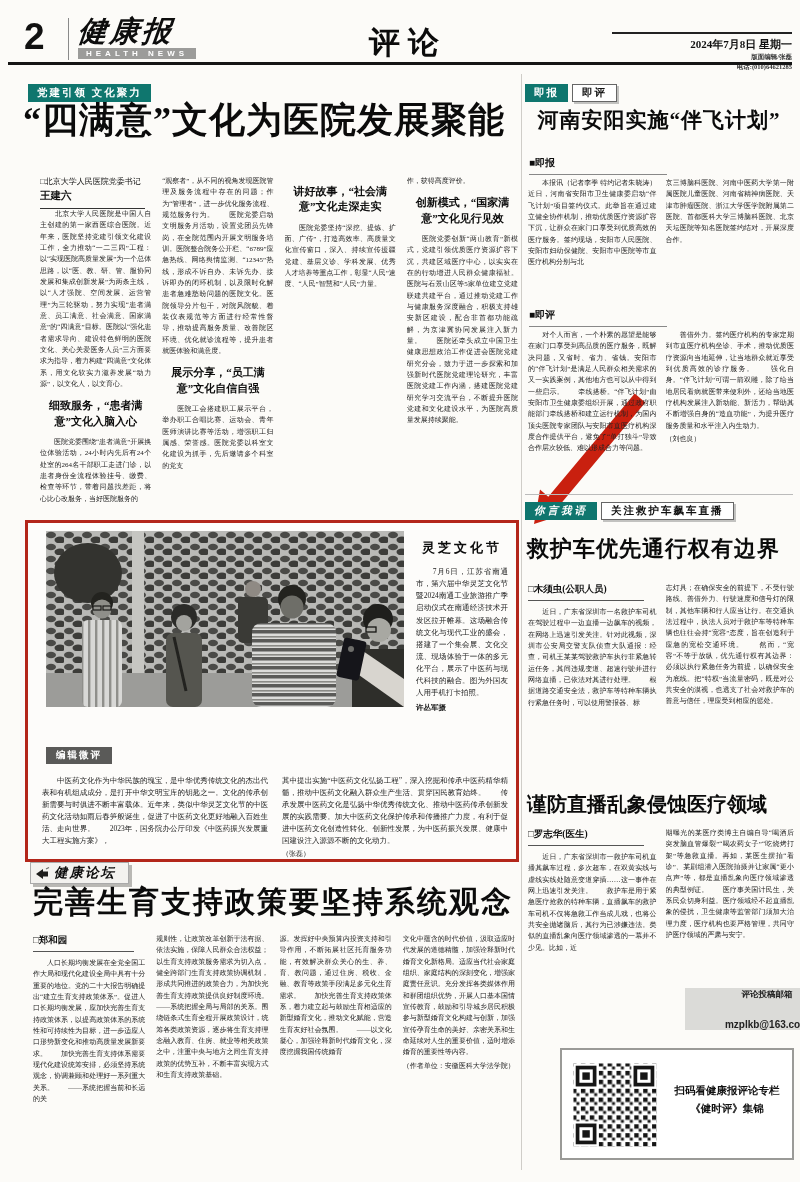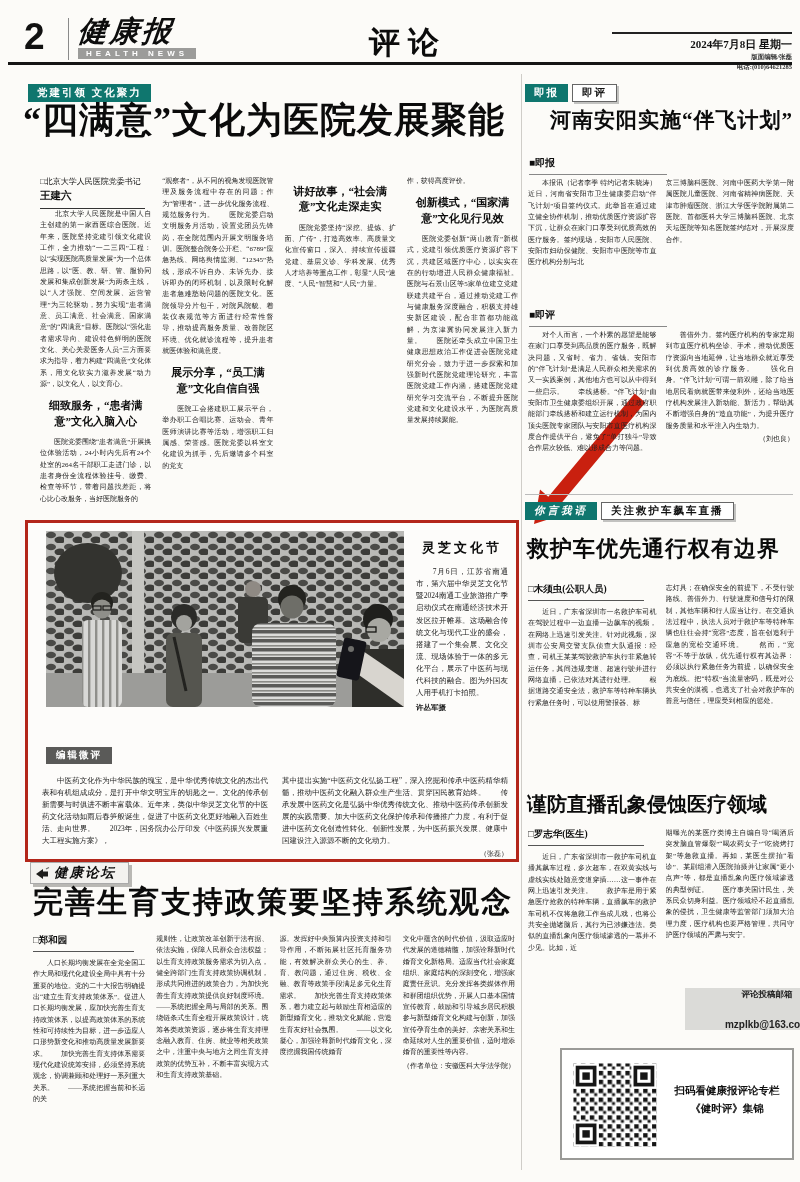--- a/index.html
+++ b/index.html
@@ -17,34 +17,34 @@
 .date-line{font-size:11px;font-weight:bold;color:#111}
 .small-line{font-size:6.5px;color:#333;line-height:1.5;font-weight:bold}
 .hdr-rule{position:absolute;left:8px;top:62px;width:784px;height:3px;background:#151515}
 .vdiv{position:absolute;left:521px;top:74px;width:1px;height:1096px;background:#cfcdc8}
 
 .tag-dark{display:inline-block;background:#0f766e;color:#fff;font-size:10.5px;font-weight:bold;padding:2px 9px;letter-spacing:2px}
 .tag-outline{display:inline-block;background:#fff;border:1px solid #666;color:#111;font-size:10.5px;font-weight:bold;padding:1px 9px;letter-spacing:2px;margin-left:4px;box-shadow:2px 2px 0 #c2c2c0}
 .tag-script{font-style:italic;letter-spacing:3px}
 
 .h-main{position:absolute;left:14px;top:99px;width:500px;text-align:center;font-size:36px;font-weight:bold;letter-spacing:1px;color:#0b0b0b;line-height:1.2}
-.h-right{position:absolute;left:525px;top:106px;width:268px;text-align:right;font-size:21px;font-weight:bold;letter-spacing:1px;color:#0b0b0b}
+.h-right{position:absolute;left:525px;top:106px;width:268px;text-align:center;font-size:21px;font-weight:bold;letter-spacing:1px;color:#0b0b0b}
 .h-amb{position:absolute;left:527px;top:534px;width:266px;font-size:22px;font-weight:bold;letter-spacing:1px;color:#0b0b0b}
 .h-liv{position:absolute;left:527px;top:791px;width:266px;font-size:20px;font-weight:bold;color:#0b0b0b}
 .h-forum{position:absolute;left:33px;top:882px;width:486px;font-size:30px;font-weight:bold;letter-spacing:2px;color:#0b0b0b}
 
 p.body{font-size:7px;line-height:1.62;text-align:justify;text-justify:inter-character;color:#222;word-break:break-all}
 .cols{display:flex}
 .col{flex:1;overflow:hidden}
 .subhead{font-size:11px;font-weight:bold;text-align:center;line-height:1.4;margin:8px 2px;color:#0d0d0d}
 .byline{font-size:8px;color:#111;border-bottom:1px solid #333;padding-bottom:5px;width:94%}
 .byline .bname{font-size:10.5px;font-weight:bold;display:block;margin-top:2px}
 .byline-sm{font-size:9.5px;font-weight:bold;color:#111;border-bottom:1px solid #555;padding-bottom:4px;margin-bottom:6px;width:90%}
 .sec-label{font-size:10px;font-weight:bold;color:#0d0d0d;border-bottom:1px solid #888;width:138px;padding-bottom:4px}
-.sign{font-size:7px;text-align:right;color:#222;margin-top:2px}
+.sign{font-size:7px;color:#222;margin-top:2px}
 
 .redbox{position:absolute;left:25px;top:520px;width:494px;height:342px;border:3px solid #b3261a;background:#fdfcfa}
 .cap-title{font-size:13px;font-weight:bold;text-align:center;letter-spacing:3px;margin-bottom:9px;color:#0c0c0c}
 .cap-text{font-size:7.5px;line-height:1.62;text-align:justify;text-justify:inter-character;color:#222;word-break:break-all}
 .cap-credit{font-size:7.5px;font-weight:bold;margin-top:3px}
 .note-label{position:absolute;left:18px;top:224px;background:#5a5a58;color:#fff;font-size:9.5px;font-weight:bold;letter-spacing:2px;padding:2px 10px}
 .note-cols{position:absolute;left:14px;top:252px;width:466px;display:flex;gap:14px}
 .note-cols p{font-size:7.5px;line-height:1.6;text-align:justify;text-justify:inter-character;color:#222;word-break:break-all}
 
 .email-box{position:absolute;left:685px;top:988px;width:164px;height:42px;background:#dbdbd8;display:flex;flex-direction:column;justify-content:center;align-items:center}

